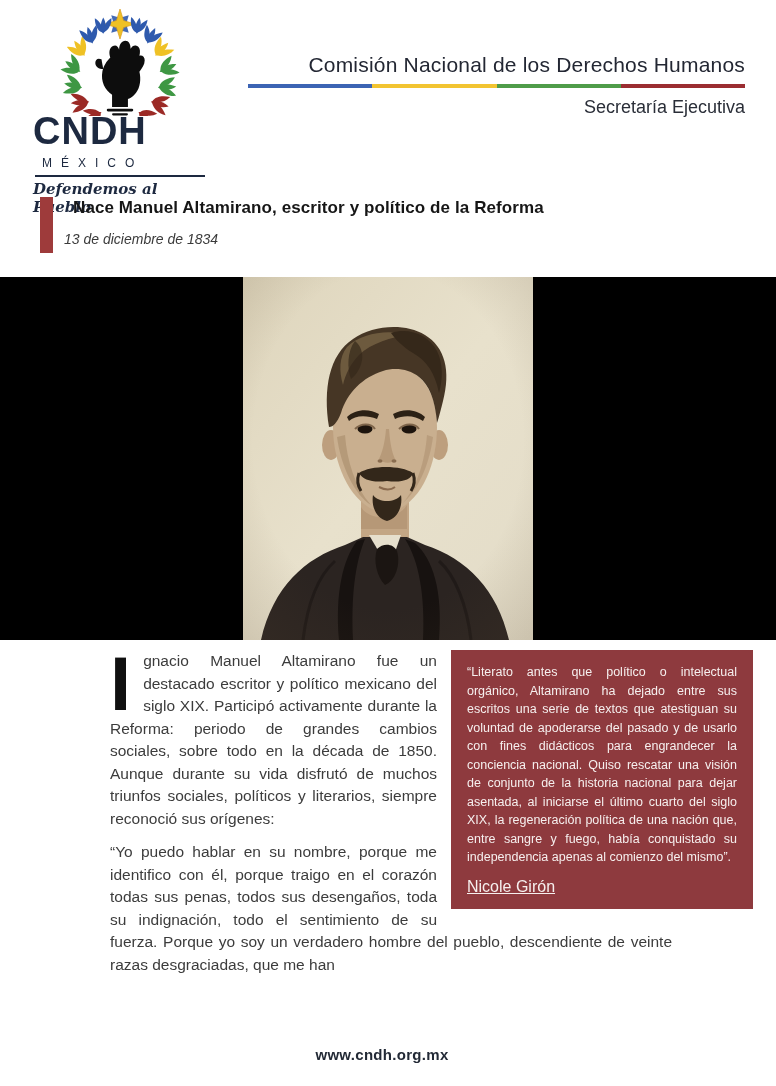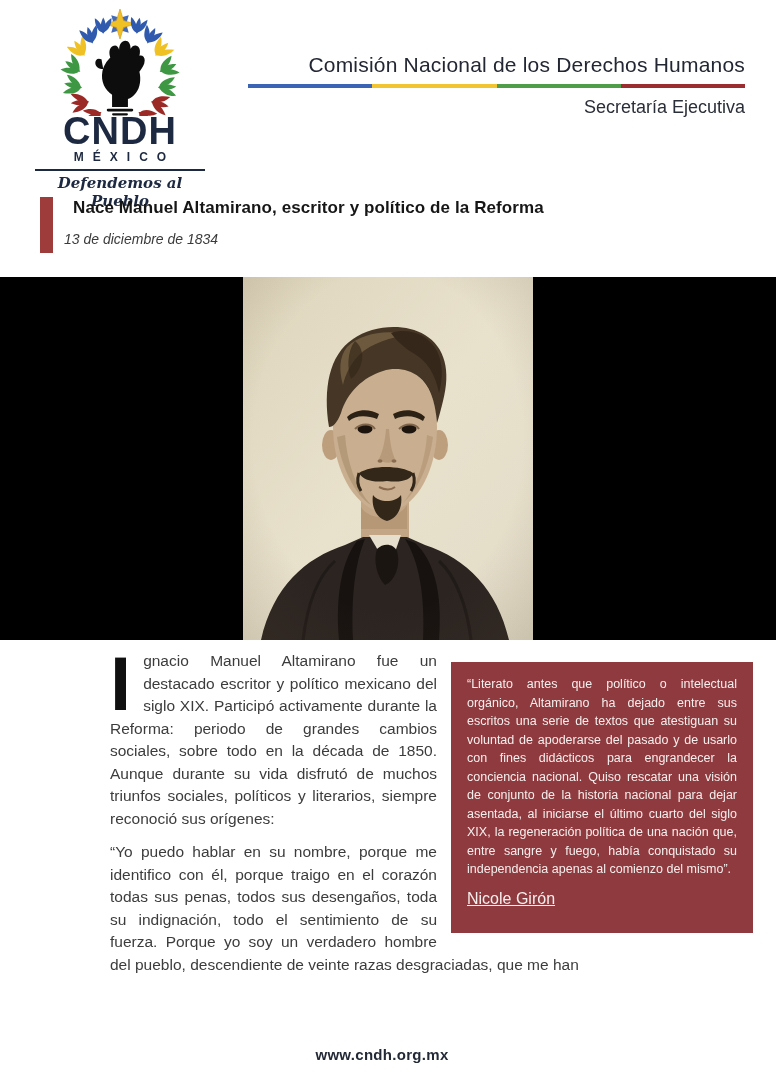--- a/index.html
+++ b/index.html
@@ -4,24 +4,24 @@
 <style>
   html,body { margin:0; padding:0; background:#ffffff; }
   .page {
     position:relative; width:776px; height:1086px; margin:0 auto;
     background:#ffffff; overflow:hidden;
     font-family:"Liberation Sans", sans-serif;
     -webkit-font-smoothing:antialiased;
   }
 
   
-  .logo { position:absolute; left:33px; top:8px; width:174px; text-align:center; color:#1d2940; }
+  .logo { position:absolute; left:33px; top:8px; width:174px; text-align:left; color:#1d2940; }
   .logo-emblem { display:block; margin:0 auto; }
   .logo-cndh { font-size:38px; font-weight:800; letter-spacing:1px; line-height:34px; margin-top:-2px; }
-  .logo-mexico { font-size:12px; font-weight:700; letter-spacing:9px; text-indent:9px; margin-top:2px; }
+  .logo-mexico { font-size:12px; font-weight:400; letter-spacing:9px; text-indent:9px; margin-top:8px; }
   .logo-rule { border-top:2px solid #1d2940; margin:5px 2px 3px; }
   .logo-motto { font-family:"DejaVu Serif", serif; font-style:italic; font-weight:700; font-size:15px; }
 
   .header-right { position:absolute; right:31px; top:53px; width:497px; text-align:right; }
   .org-title { font-size:21px; font-weight:400; color:#232733; letter-spacing:0.2px; }
   .tricolor { display:flex; height:4px; margin:7px 0 9px; }
   .tricolor span { flex:1; }
   .dept { font-size:18px; font-weight:400; color:#2a2e38; }
 
   
@@ -38,22 +38,22 @@
   .article {
     position:absolute; left:110px; top:650px; width:562px;
     font-size:15.5px; line-height:22.5px; color:#3c3c3c; text-align:justify;
   }
   .article p { margin:0 0 11px; }
   .dropcap {
     float:left; font-weight:800; font-size:76px; line-height:60px;
     padding:4px 12px 2px 0; color:#101010;
   }
   .quote-box {
-    float:right; width:302px; margin:12px -81px 12px 14px; box-sizing:border-box;
-    padding:13px 16px 24px; color:#f6efee;
+    float:right; width:302px; margin:0 -81px 12px 14px; box-sizing:border-box;
+    padding:13px 16px 12px; color:#f6efee;
     font-size:12.5px; line-height:18.5px; text-align:justify;
   }
   .quote-box p { margin:0; }
   .quote-author { text-align:left; font-size:16px; line-height:21px; margin-top:9px;text-decoration:underline; }
   .quote-source { text-align:right; font-size:13px; line-height:18px; }
 
   
   .footer { position:absolute; left:0; top:1046px; width:764px; text-align:center;
     font-size:15px; font-weight:800; letter-spacing:0.3px; color:#232a36; }
 </style>

